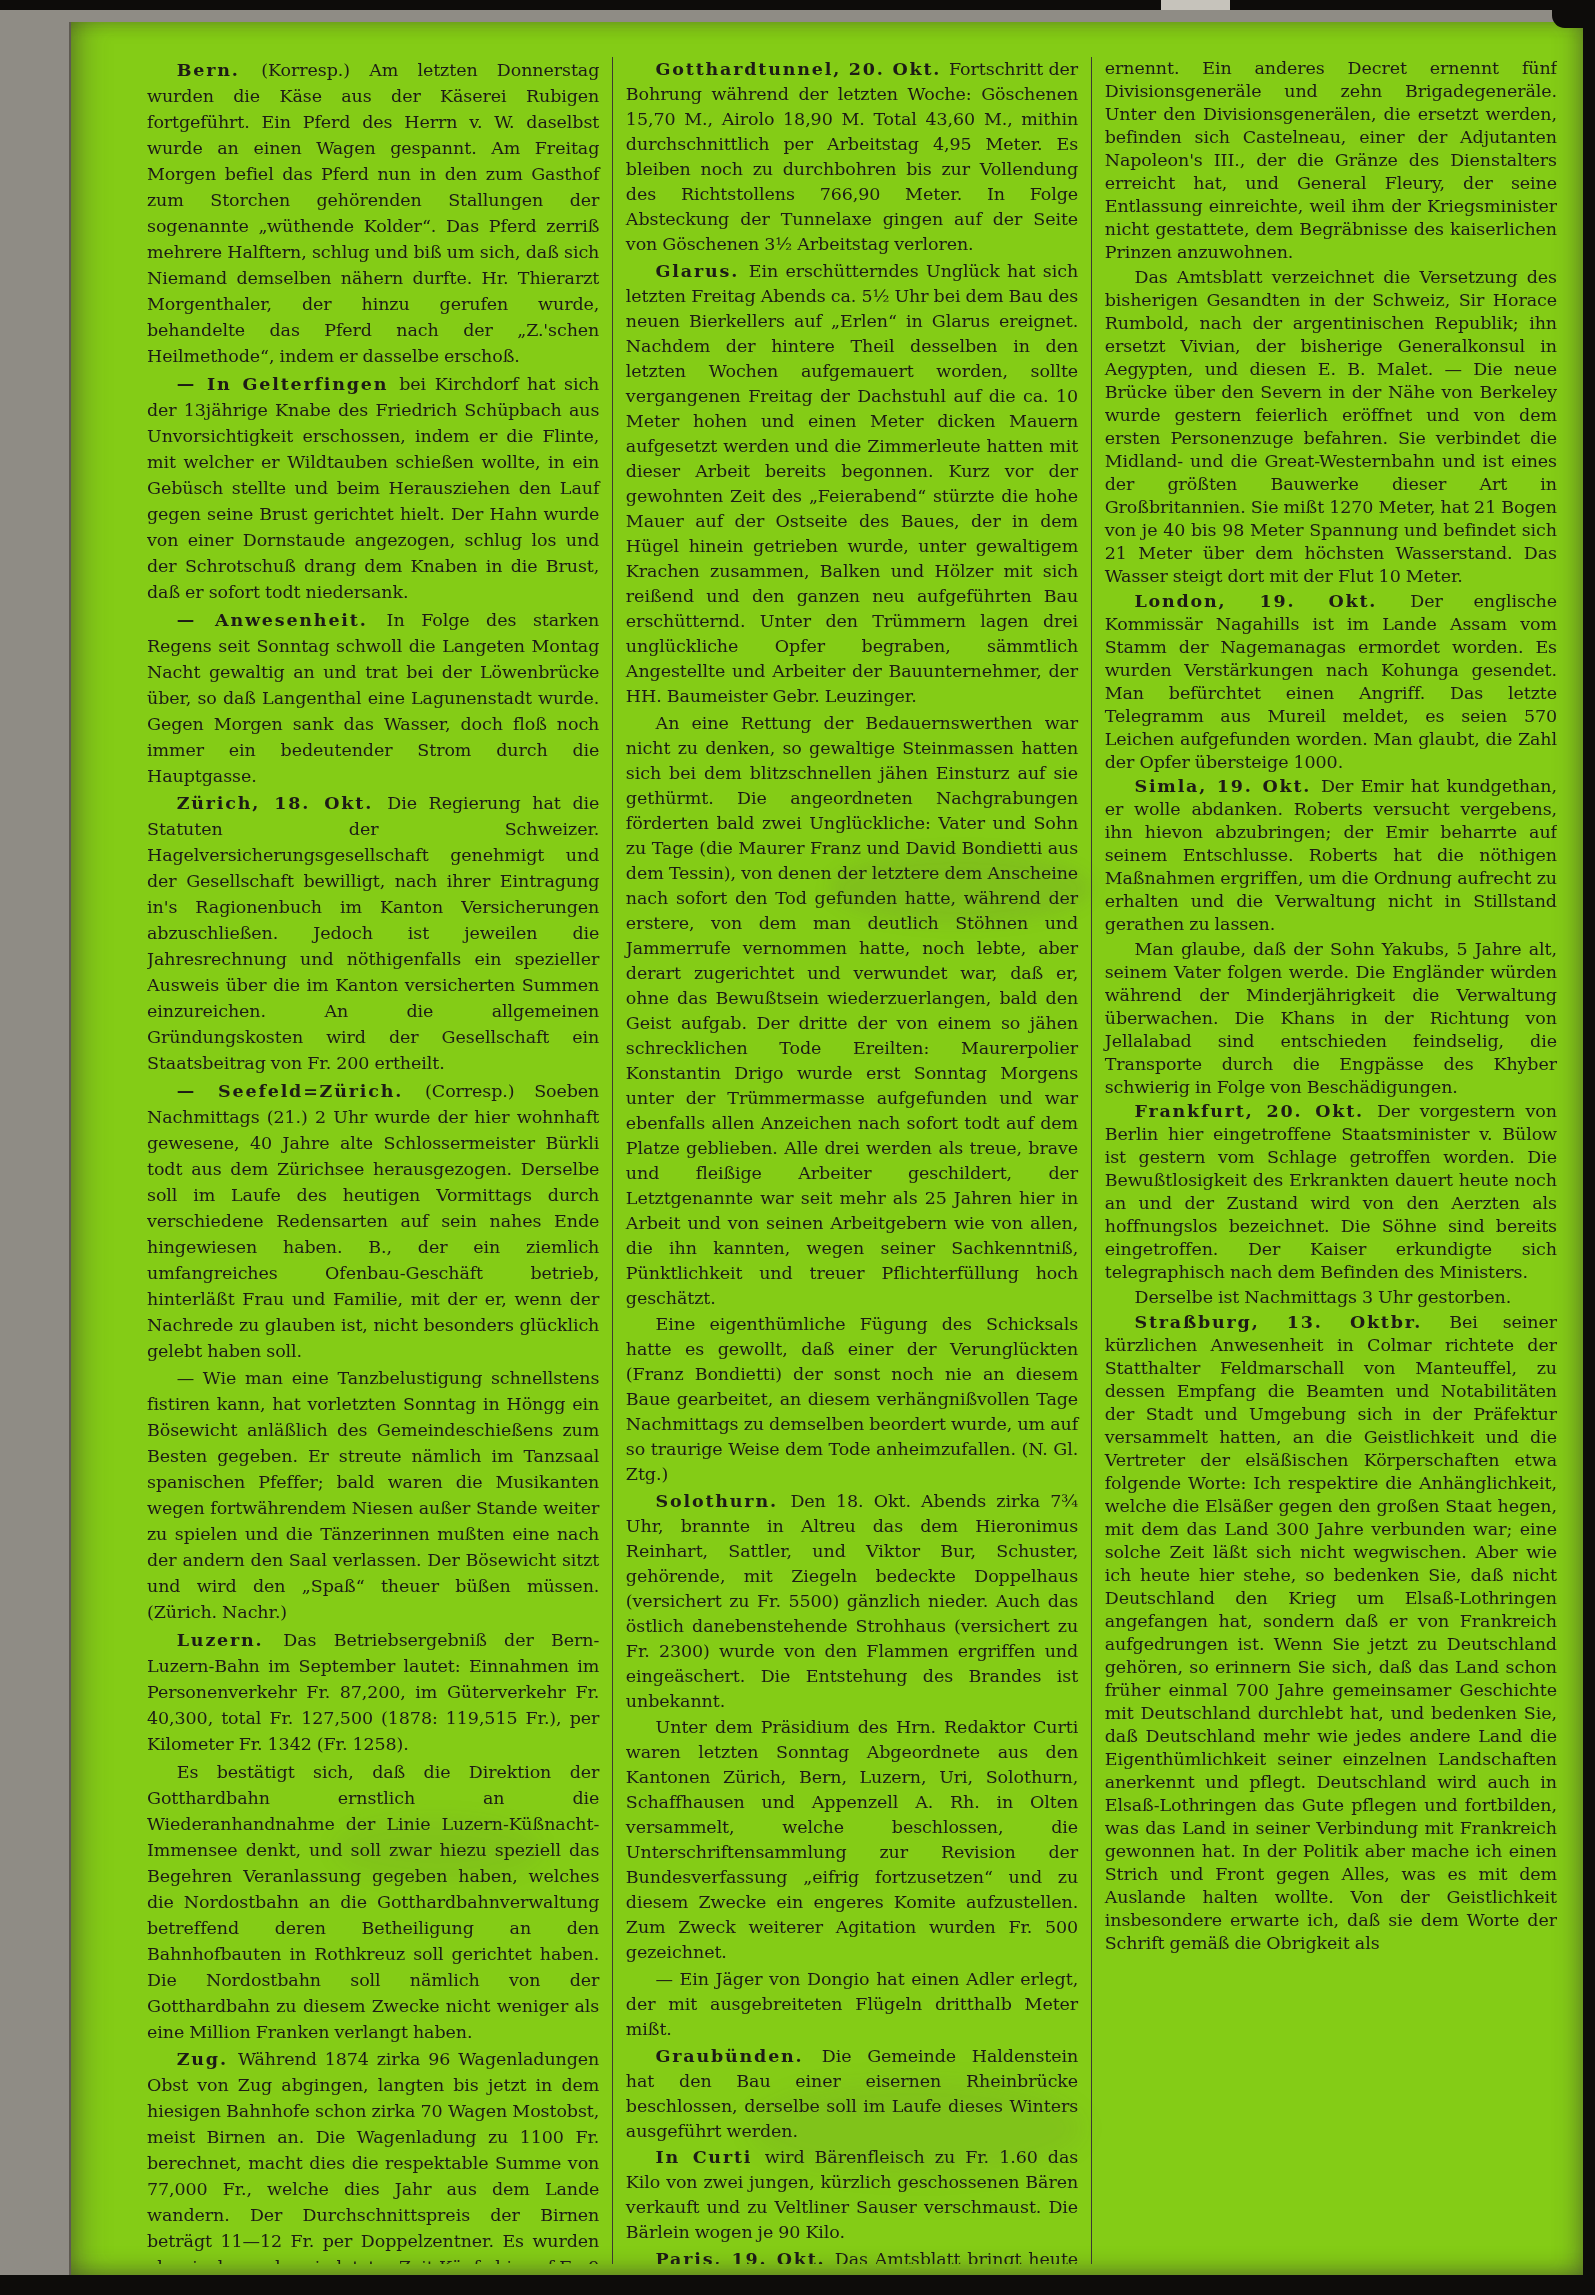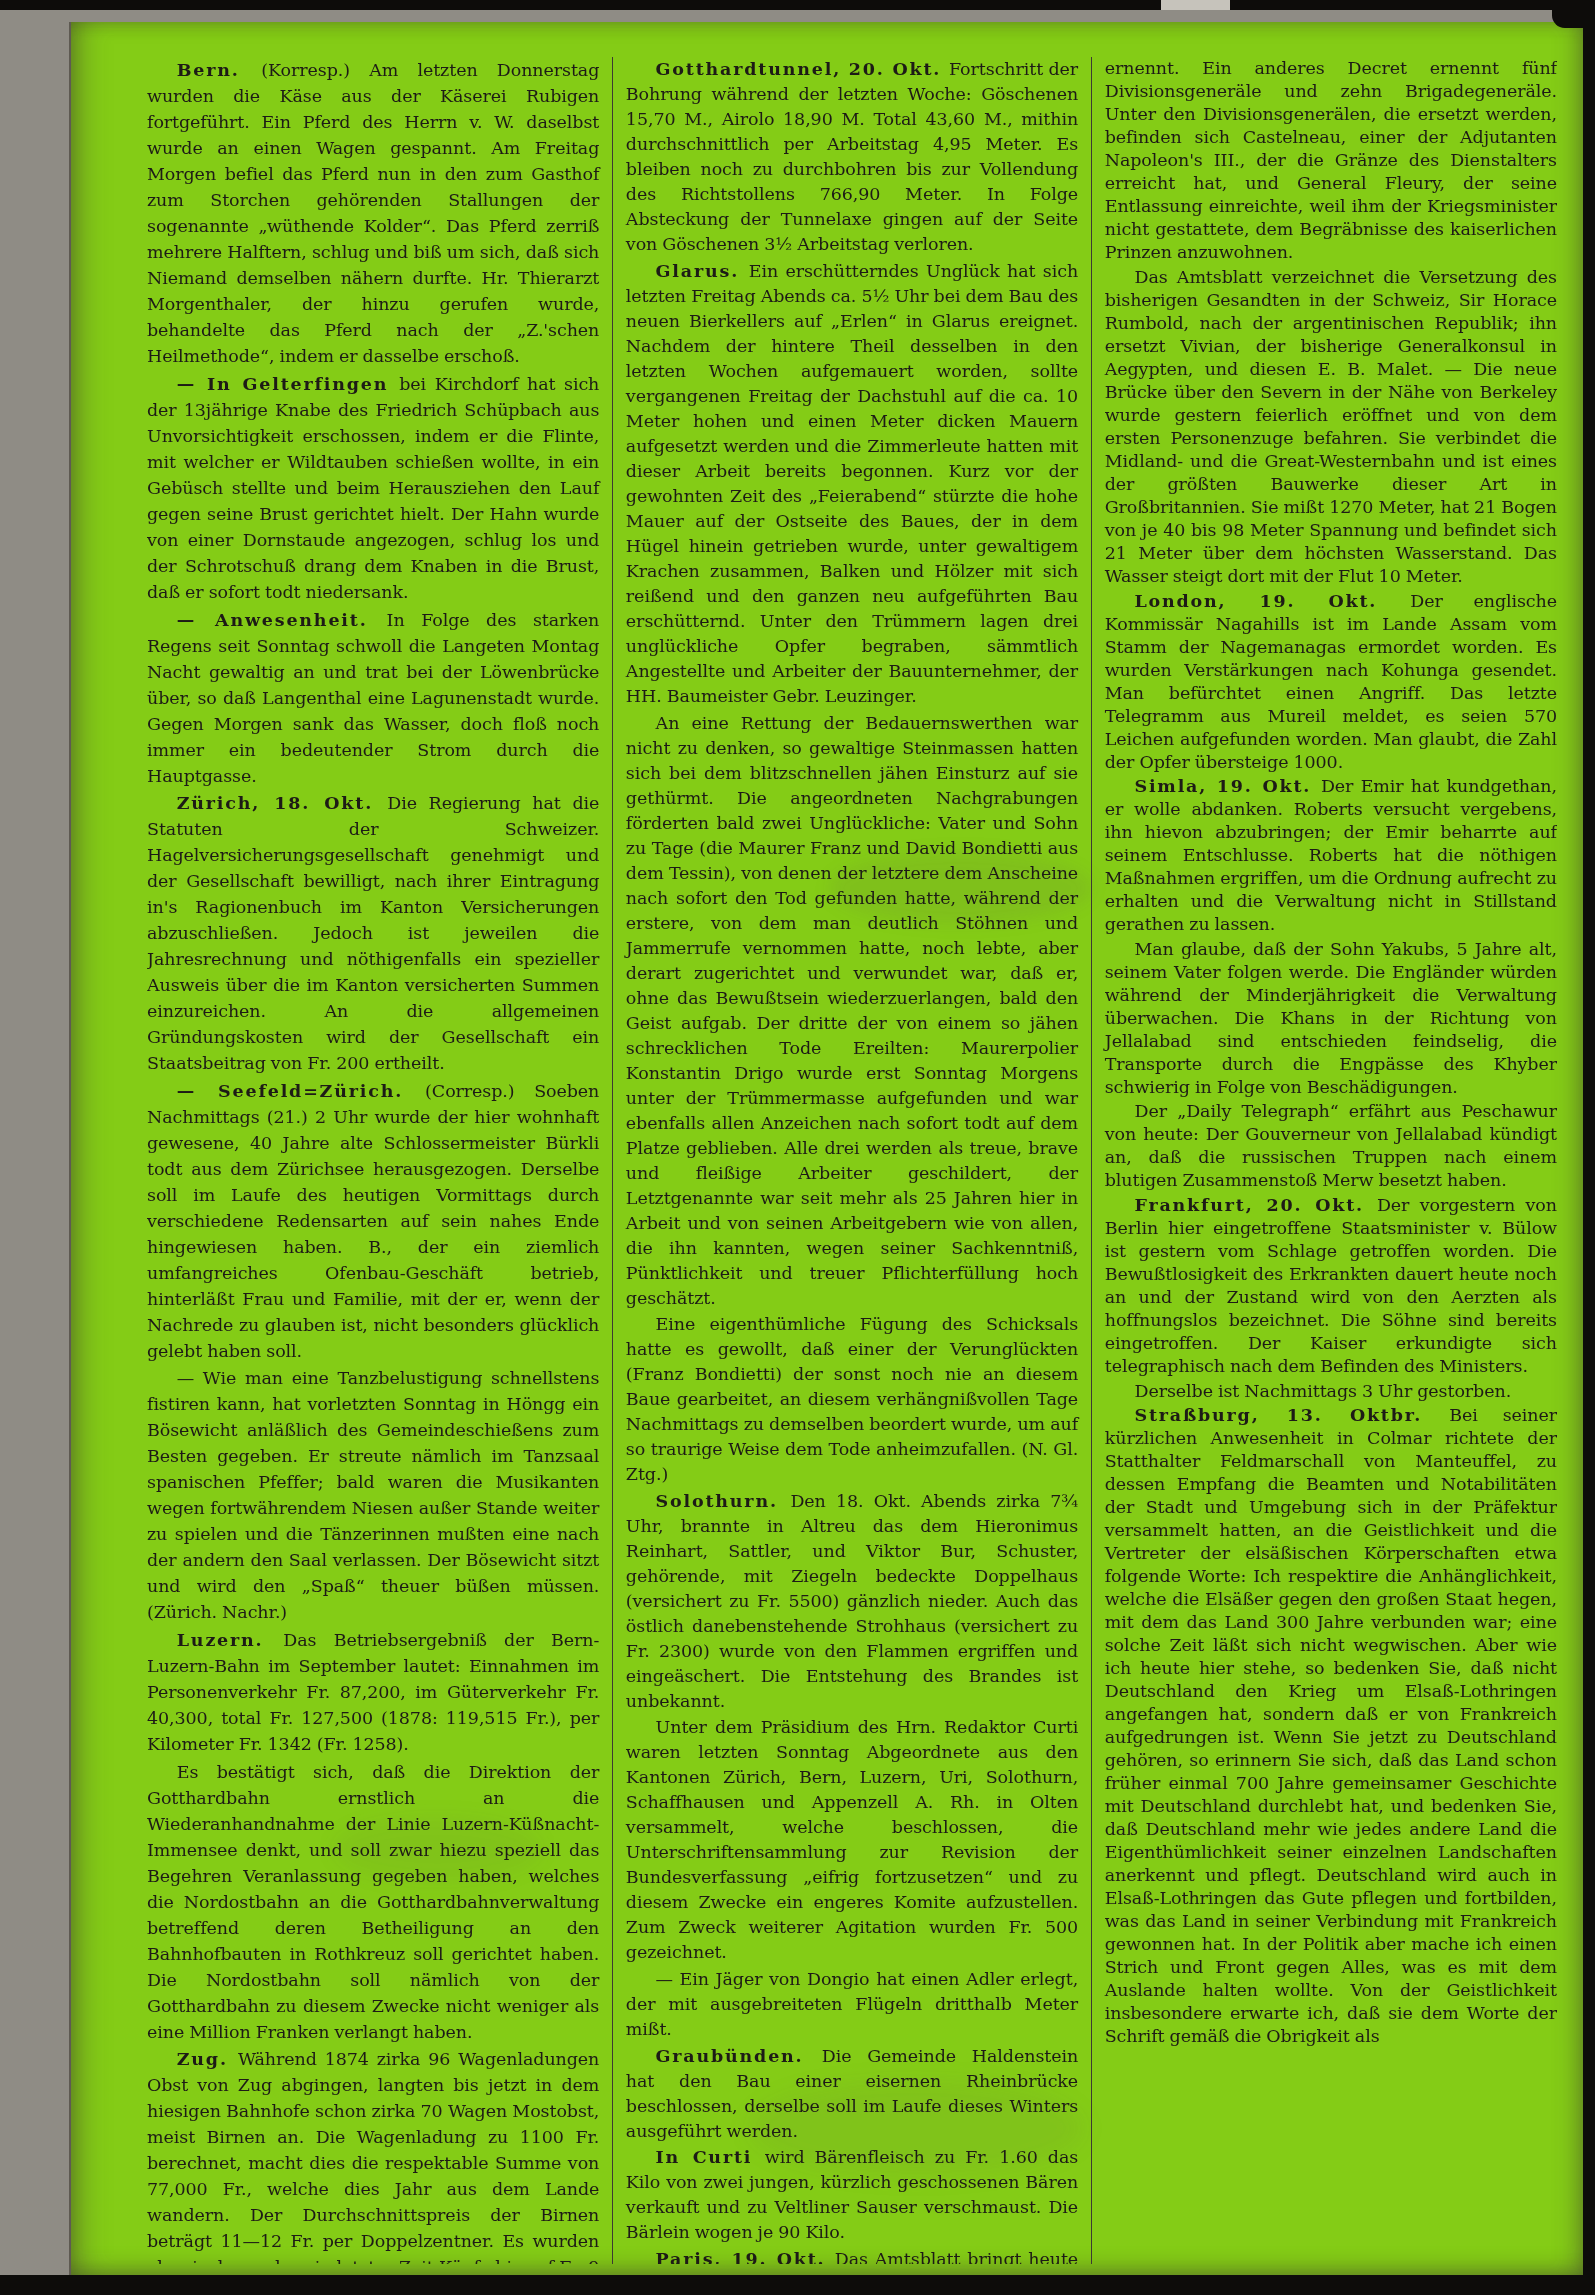--- a/index.html
+++ b/index.html
@@ -87,20 +87,19 @@
         <p class="para"><span class="lead">Graubünden. </span>Die Gemeinde Haldenstein hat den Bau einer eisernen Rheinbrücke beschlossen, derselbe soll im Laufe dieses Winters ausgeführt werden.</p>
         <p class="para"><span class="lead">In Curti </span>wird Bärenfleisch zu Fr. 1.60 das Kilo von zwei jungen, kürzlich geschossenen Bären verkauft und zu Veltliner Sauser verschmaust. Die Bärlein wogen je 90 Kilo.</p>
         <p class="para"><span class="lead">Paris, 19. Okt. </span>Das Amtsblatt bringt heute das Decret, welches den republikanischen Senator Billot, Kommandanten der 4. Infanterie-Division (Lille) zum Kommandanten des 15. Korps</p>
       </div>
     <div class="col lh3" lang="de">
         <p class="para no-indent">ernennt. Ein anderes Decret ernennt fünf Divisionsgeneräle und zehn Brigadegeneräle. Unter den Divisionsgenerälen, die ersetzt werden, befinden sich Castelneau, einer der Adjutanten Napoleon's III., der die Gränze des Dienstalters erreicht hat, und General Fleury, der seine Entlassung einreichte, weil ihm der Kriegsminister nicht gestattete, dem Begräbnisse des kaiserlichen Prinzen anzuwohnen.</p>
         <p class="para">Das Amtsblatt verzeichnet die Versetzung des bisherigen Gesandten in der Schweiz, Sir Horace Rumbold, nach der argentinischen Republik; ihn ersetzt Vivian, der bisherige Generalkonsul in Aegypten, und diesen E. B. Malet. — Die neue Brücke über den Severn in der Nähe von Berkeley wurde gestern feierlich eröffnet und von dem ersten Personenzuge befahren. Sie verbindet die Midland- und die Great-Westernbahn und ist eines der größten Bauwerke dieser Art in Großbritannien. Sie mißt 1270 Meter, hat 21 Bogen von je 40 bis 98 Meter Spannung und befindet sich 21 Meter über dem höchsten Wasserstand. Das Wasser steigt dort mit der Flut 10 Meter.</p>
         <p class="para"><span class="lead">London, 19. Okt. </span>Der englische Kommissär Nagahills ist im Lande Assam vom Stamm der Nagemanagas ermordet worden. Es wurden Verstärkungen nach Kohunga gesendet. Man befürchtet einen Angriff. Das letzte Telegramm aus Mureil meldet, es seien 570 Leichen aufgefunden worden. Man glaubt, die Zahl der Opfer übersteige 1000.</p>
         <p class="para"><span class="lead">Simla, 19. Okt. </span>Der Emir hat kundgethan, er wolle abdanken. Roberts versucht vergebens, ihn hievon abzubringen; der Emir beharrte auf seinem Entschlusse. Roberts hat die nöthigen Maßnahmen ergriffen, um die Ordnung aufrecht zu erhalten und die Verwaltung nicht in Stillstand gerathen zu lassen.</p>
         <p class="para">Man glaube, daß der Sohn Yakubs, 5 Jahre alt, seinem Vater folgen werde. Die Engländer würden während der Minderjährigkeit die Verwaltung überwachen. Die Khans in der Richtung von Jellalabad sind entschieden feindselig, die Transporte durch die Engpässe des Khyber schwierig in Folge von Beschädigungen.</p>
-        <p class="para">Der „Daily Telegraph“ erfährt aus Peschawur von heute: Der Gouverneur von Jellalabad kündigt an, daß die russischen Truppen nach einem blutigen Zusammenstoß Merw besetzt haben.</p>
         <p class="para"><span class="lead">Frankfurt, 20. Okt. </span>Der vorgestern von Berlin hier eingetroffene Staatsminister v. Bülow ist gestern vom Schlage getroffen worden. Die Bewußtlosigkeit des Erkrankten dauert heute noch an und der Zustand wird von den Aerzten als hoffnungslos bezeichnet. Die Söhne sind bereits eingetroffen. Der Kaiser erkundigte sich telegraphisch nach dem Befinden des Ministers.</p>
         <p class="para">Derselbe ist Nachmittags 3 Uhr gestorben.</p>
         <p class="para"><span class="lead">Straßburg, 13. Oktbr. </span>Bei seiner kürzlichen Anwesenheit in Colmar richtete der Statthalter Feldmarschall von Manteuffel, zu dessen Empfang die Beamten und Notabilitäten der Stadt und Umgebung sich in der Präfektur versammelt hatten, an die Geistlichkeit und die Vertreter der elsäßischen Körperschaften etwa folgende Worte: Ich respektire die Anhänglichkeit, welche die Elsäßer gegen den großen Staat hegen, mit dem das Land 300 Jahre verbunden war; eine solche Zeit läßt sich nicht wegwischen. Aber wie ich heute hier stehe, so bedenken Sie, daß nicht Deutschland den Krieg um Elsaß-Lothringen angefangen hat, sondern daß er von Frankreich aufgedrungen ist. Wenn Sie jetzt zu Deutschland gehören, so erinnern Sie sich, daß das Land schon früher einmal 700 Jahre gemeinsamer Geschichte mit Deutschland durchlebt hat, und bedenken Sie, daß Deutschland mehr wie jedes andere Land die Eigenthümlichkeit seiner einzelnen Landschaften anerkennt und pflegt. Deutschland wird auch in Elsaß-Lothringen das Gute pflegen und fortbilden, was das Land in seiner Verbindung mit Frankreich gewonnen hat. In der Politik aber mache ich einen Strich und Front gegen Alles, was es mit dem Auslande halten wollte. Von der Geistlichkeit insbesondere erwarte ich, daß sie dem Worte der Schrift gemäß die Obrigkeit als</p>
       </div>
   </div>
 </div>
 
 
 </body></html>

